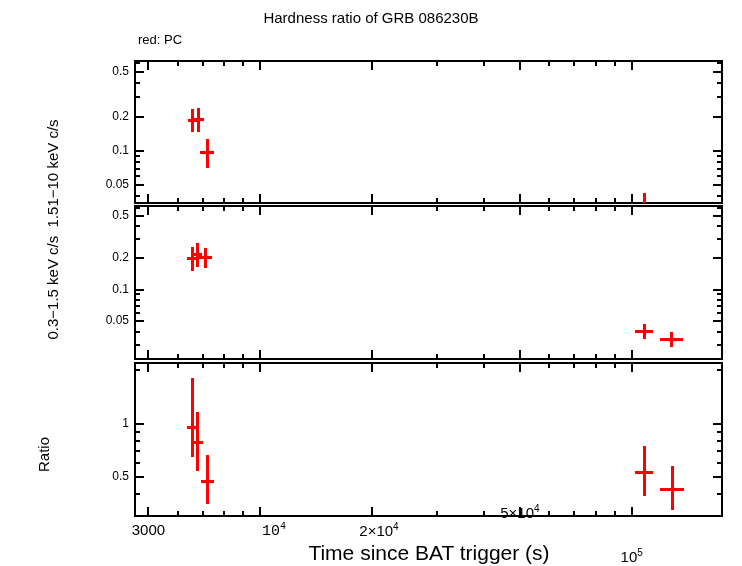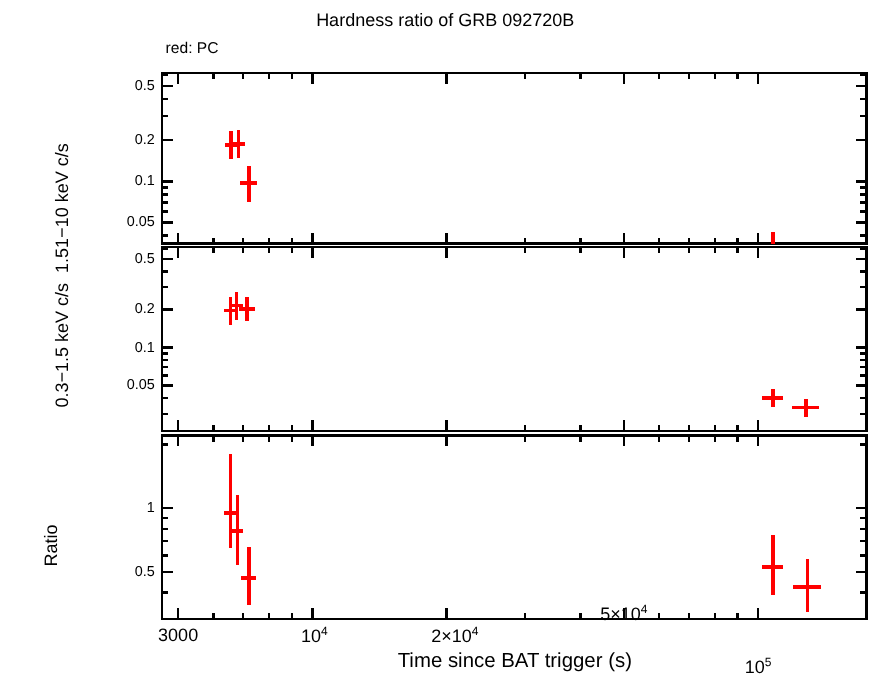--- a/index.html
+++ b/index.html
@@ -35,21 +35,21 @@
     font-size: 15px;
   }
   #legend-pc {
     left: 138px; top: 33px;
     font-size: 13px;
   }
   #xaxis-title {
     left: 135px; top: 542px;
     width: 588px;
     text-align: center;
-    font-size: 17px;
+    font-size: 21px;
   }
   #yaxis-title {
     position: absolute;
     left: -118px;
     top: 222px;
     width: 340px;
     text-align: center;
     font-size: 15px;
     transform: rotate(-90deg);
     transform-origin: center center;
@@ -78,21 +78,21 @@
     font-size: 15px;
     white-space: pre;
   }
   sup { font-size: 10px; vertical-align: super; }
 </style>
 </head>
 <body>
 
 <div id="figure">
 
-  <div class="txt" id="plot-title">Hardness ratio of GRB 092720B</div>
+  <div class="txt" id="plot-title">Hardness ratio of GRB 086230B</div>
   <div class="txt" id="legend-pc">red: PC</div>
   <div class="txt" id="xaxis-title">Time since BAT trigger (s)</div>
   <div class="txt" id="yaxis-title">0.3−1.5 keV c/s  1.51−10 keV c/s</div>
   <div class="txt" id="ratio-title">Ratio</div>
 
   <svg id="axes-svg" width="742" height="566" viewBox="0 0 742 566" style="position:absolute;left:0;top:0;">
       <rect x="135" y="61" width="587" height="142" fill="none" stroke="#000000" stroke-width="2" shape-rendering="crispEdges"></rect>
       <line x1="148.45112412306787" y1="203" x2="148.45112412306787" y2="194" stroke="#000000" stroke-width="2" shape-rendering="crispEdges"></line>
       <line x1="148.45112412306787" y1="61" x2="148.45112412306787" y2="70" stroke="#000000" stroke-width="2" shape-rendering="crispEdges"></line>
       <line x1="177.86324415710428" y1="203" x2="177.86324415710428" y2="198" stroke="#000000" stroke-width="2" shape-rendering="crispEdges"></line>
@@ -315,19 +315,19 @@
       <div class="ytick-label" style="right: 613px; top: 108.894px;">0.2</div>
       <div class="ytick-label" style="right: 613px; top: 143.137px;">0.1</div>
       <div class="ytick-label" style="right: 613px; top: 177.38px;">0.05</div>
       <div class="ytick-label" style="right: 613px; top: 207.858px;">0.5</div>
       <div class="ytick-label" style="right: 613px; top: 249.848px;">0.2</div>
       <div class="ytick-label" style="right: 613px; top: 281.613px;">0.1</div>
       <div class="ytick-label" style="right: 613px; top: 313.377px;">0.05</div>
       <div class="ytick-label" style="right: 613px; top: 415.546px;">1</div>
       <div class="ytick-label" style="right: 613px; top: 468.773px;">0.5</div>
       <div class="xtick-label" style="left: 103.451px; width: 90px; top: 521px;">3000</div>
-      <div class="xtick-label" style="left: 217px; width: 90px; top: 521px;">10<sup>4</sup></div>
+      <div class="xtick-label" style="left: 229px; width: 90px; top: 521px; font-family: Liberation Mono, monospace;">10<sup>4</sup></div>
       <div class="xtick-label" style="left: 334px; width: 90px; top: 521px;">2×10<sup>4</sup></div>
       <div class="xtick-label" style="left: 474.904px; width: 90px; top: 503px;">5×10<sup>4</sup></div>
       <div class="xtick-label" style="left: 586.723px; width: 90px; top: 547px;">10<sup>5</sup></div>
     </div>
 
 </div>
 
 </body></html>

